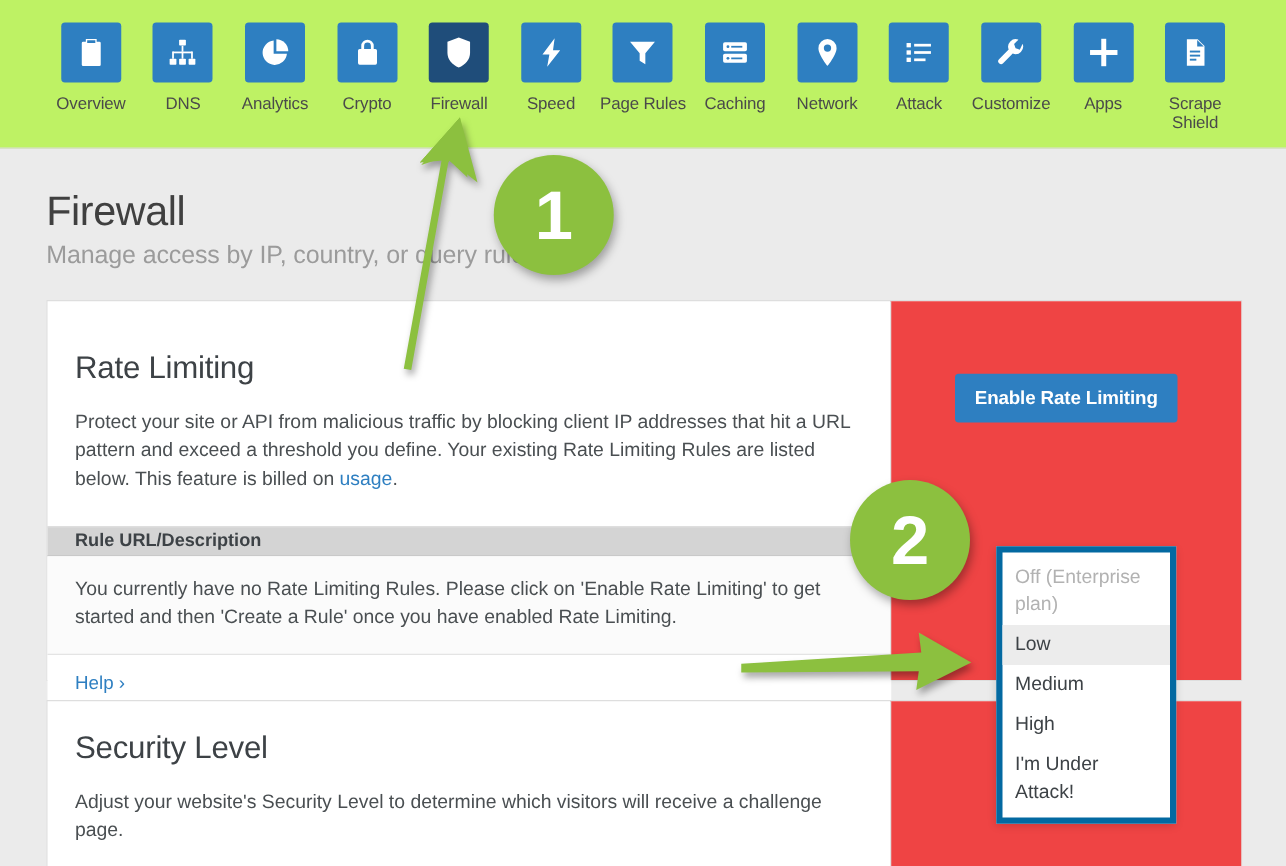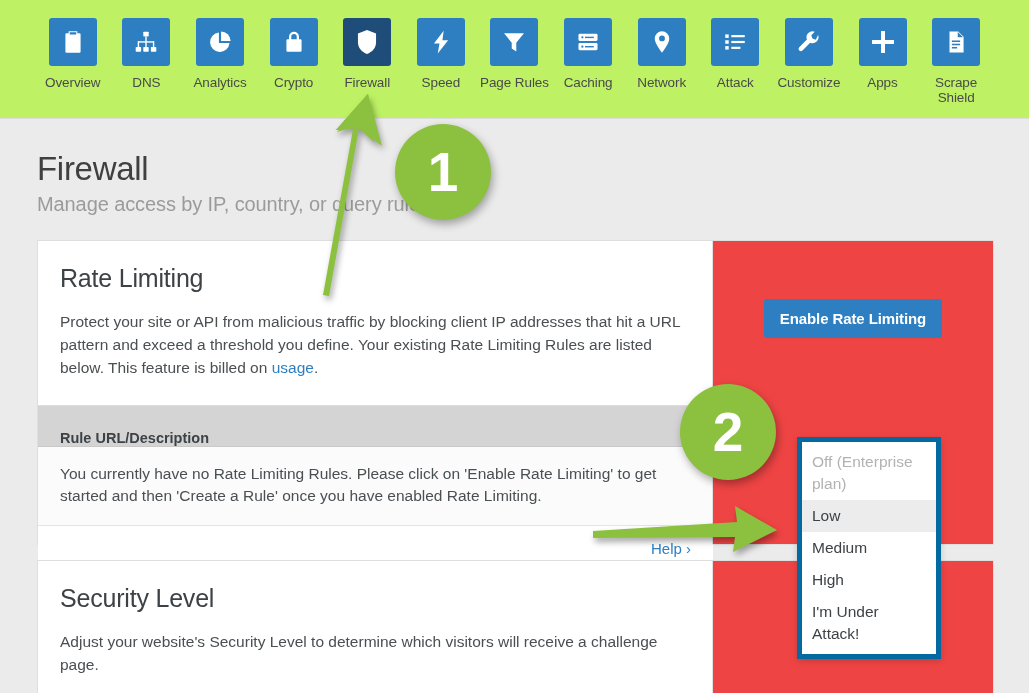--- a/index.html
+++ b/index.html
@@ -69,32 +69,32 @@
 
   .btn-primary{
     background:#2e7fc1;color:#fff;border:none;
     font-family:"Liberation Sans", sans-serif;
     font-size:15px;font-weight:bold;
     padding:11px 16px;border-radius:3px;cursor:pointer;
     letter-spacing:-0.1px;
   }
 
   .table-head{
-    height:42px;background:#d4d4d4;border-top:1px solid #dedede;border-bottom:1px solid #c9c9c9;
-    display:flex;align-items:flex-end;padding:0 22px;box-sizing:border-box;
+    height:24px;background:#d4d4d4;border-top:1px solid #dedede;border-bottom:1px solid #c9c9c9;
+    display:flex;align-items:center;padding:0 22px;box-sizing:border-box;
     font-size:14.5px;font-weight:bold;color:#3d4246;
   }
   .table-row{
     background:#fbfbfb;border-bottom:1px solid #e4e4e4;
     padding:16px 22px 18px 22px;box-sizing:border-box;
     font-size:15.5px;line-height:22px;color:#4a4f52;
     min-height:60px;
   }
   .table-foot{
-    height:44px;display:flex;align-items:center;justify-content:flex-end;
+    height:44px;display:flex;align-items:center;justify-content:flex-start;
     padding:0 22px;box-sizing:border-box;background:#ffffff;
   }
   .help-link{color:#2e7fc1;font-size:15px;text-decoration:none;cursor:pointer;}
 
   
   .right-col{
     position:absolute;top:0;right:0;width:281px;height:100%;
     background:#ef4444;border-left:1px solid #e2e2e2;box-sizing:border-box;
   }
   .right-col-inner{position:absolute;left:0;top:0;width:100%;height:155px;display:flex;align-items:center;justify-content:center;}
@@ -283,21 +283,21 @@
 </div>
 
 <div class="card" id="card-rate">
 
   <div class="right-col">
     <div class="right-col-inner">
       <button class="btn-primary">Enable Rate Limiting</button>
     </div>
   </div>
 
-  <div style="width:675px;box-sizing:border-box;padding:22px 32px 26px 22px;">
+  <div style="width:675px;box-sizing:border-box;padding:38px 32px 26px 22px;">
     <div class="section-title">Rate Limiting</div>
     <div class="section-body"><span>Protect your site or API from malicious traffic by blocking client IP addresses that hit a URL pattern and exceed a threshold you define. Your existing Rate Limiting Rules are listed below. This feature is billed on </span><a class="link">usage</a><span>.</span></div>
   </div>
 
   <div class="table-head" style="width:675px;">
     <span>Rule URL/Description</span>
   </div>
 
   <div class="table-row" style="width:675px;">
     <span>You currently have no Rate Limiting Rules. Please click on 'Enable Rate Limiting' to get started and then 'Create a Rule' once you have enabled Rate Limiting.</span>

